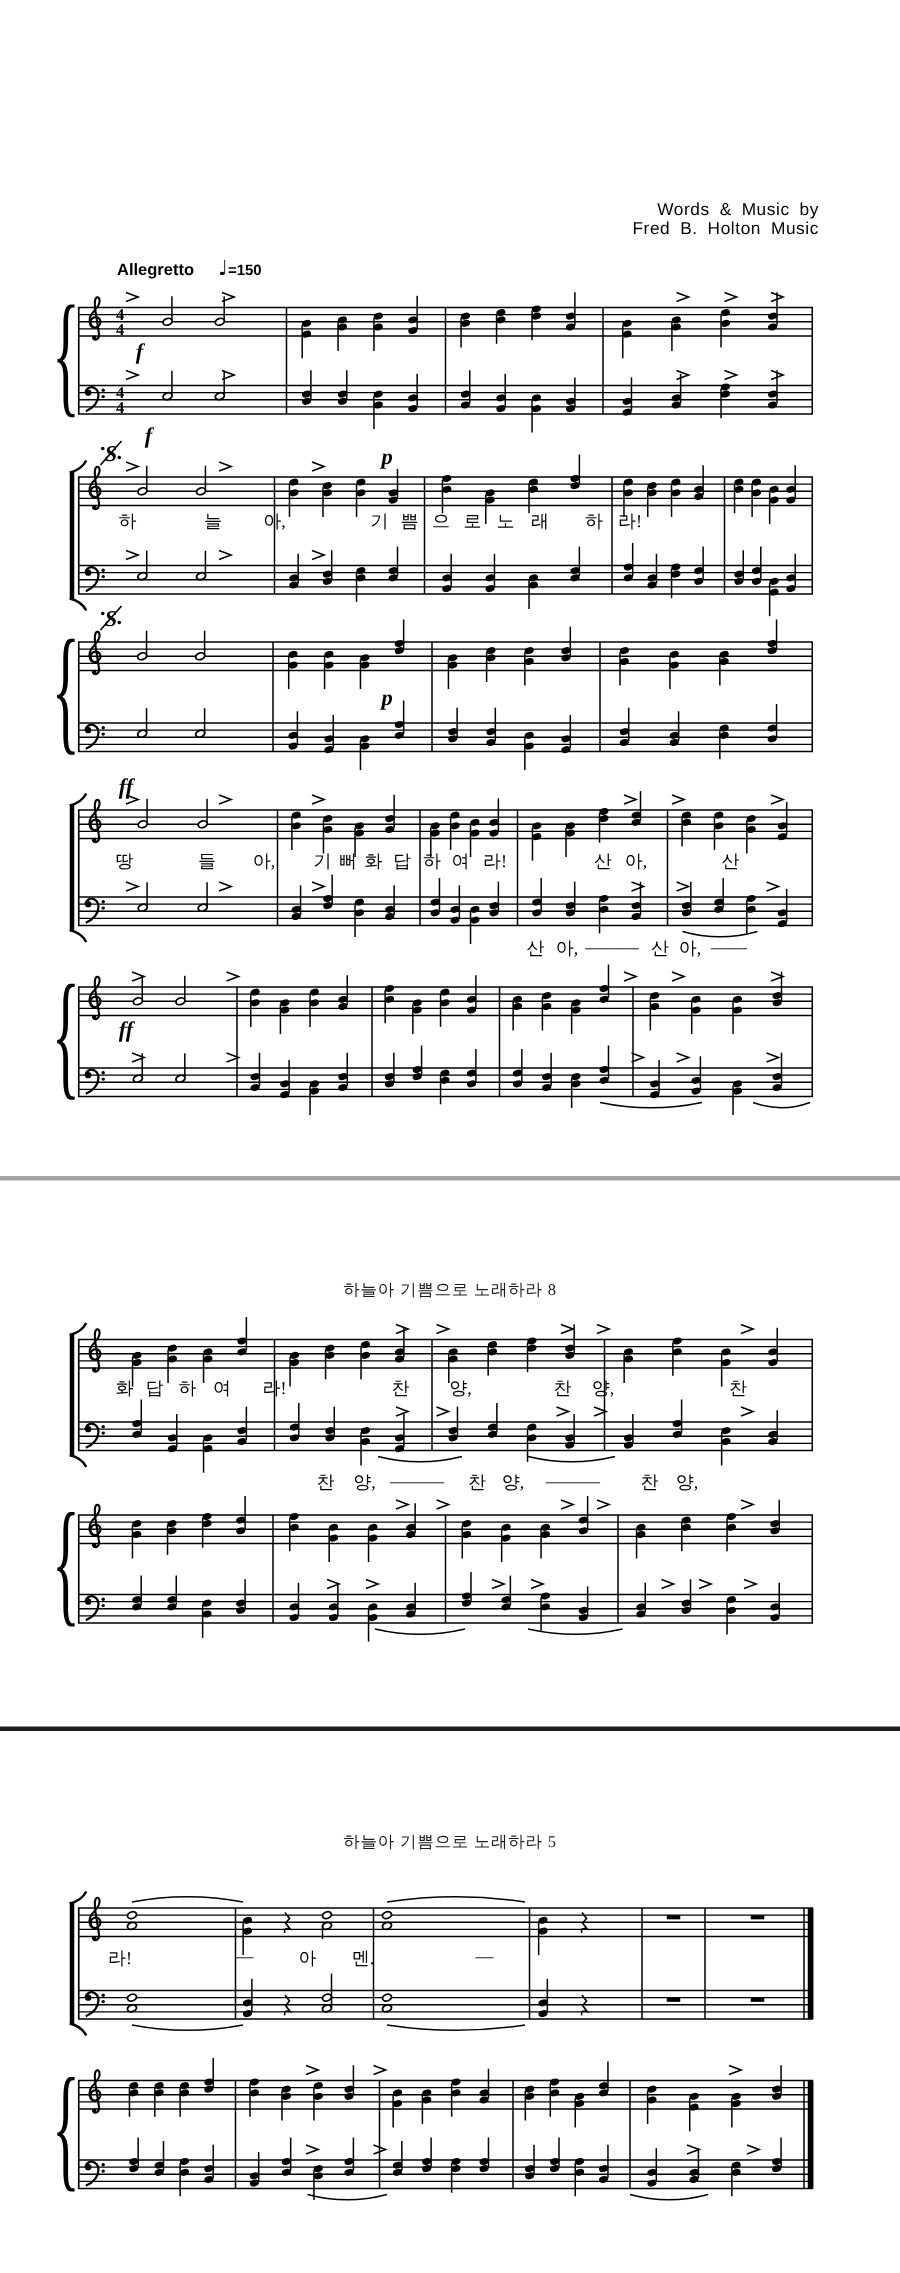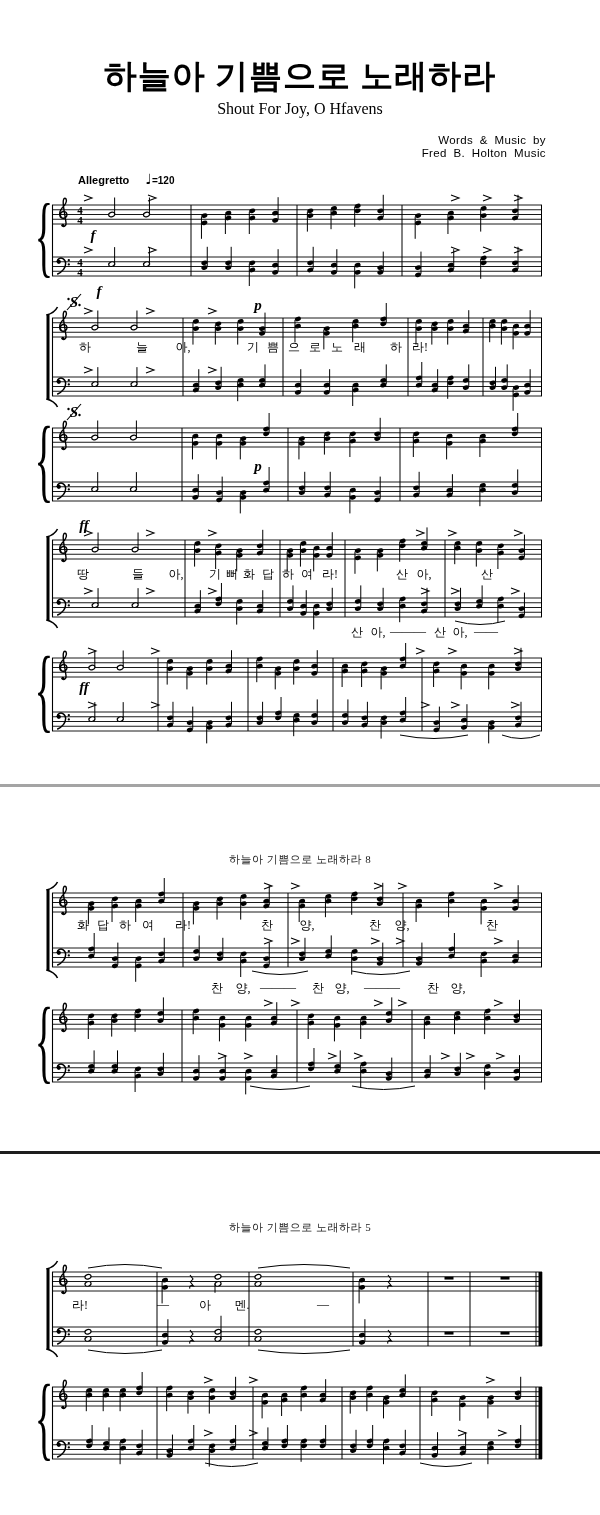--- a/index.html
+++ b/index.html
@@ -25,28 +25,26 @@
   #score{position:absolute;left:0;top:0;}
   #overlay{position:absolute;inset:0;pointer-events:none;}
   .syl{position:absolute;transform:translateX(-50%);font-size:12px;white-space:nowrap;}
   .dyn{position:absolute;transform:translateX(-50%);font-style:italic;font-weight:bold;
        font-size:15px;font-family:"Liberation Serif","DejaVu Serif",serif;}
 </style>
 </head>
 <body>
 
 <div class="sheet">
-  <div class="title">하늘아 기쁨으로 노래하라</div>
-  <div class="subtitle">Shout For Joy, O Hfavens</div>
   <div class="credits">
     <div>Words &amp; Music by</div>
     <div>Fred B. Holton Music</div>
   </div>
   <div class="tempo">
-    <span>Allegretto</span><span class="noteglyph">♩</span><span class="tval">=120</span>
+    <span>Allegretto</span><span class="noteglyph">♩</span><span class="tval">=150</span>
   </div>
 
   <svg id="score" width="600" height="1515" viewBox="0 0 600 1515">
       <g>
         <line x1="52" y1="205" x2="542" y2="205" stroke="#000" stroke-width="0.9"></line>
         <line x1="52" y1="209.75" x2="542" y2="209.75" stroke="#000" stroke-width="0.9"></line>
         <line x1="52" y1="214.5" x2="542" y2="214.5" stroke="#000" stroke-width="0.9"></line>
         <line x1="52" y1="219.25" x2="542" y2="219.25" stroke="#000" stroke-width="0.9"></line>
         <line x1="52" y1="224" x2="542" y2="224" stroke="#000" stroke-width="0.9"></line>
         <line x1="52" y1="257" x2="542" y2="257" stroke="#000" stroke-width="0.9"></line>

